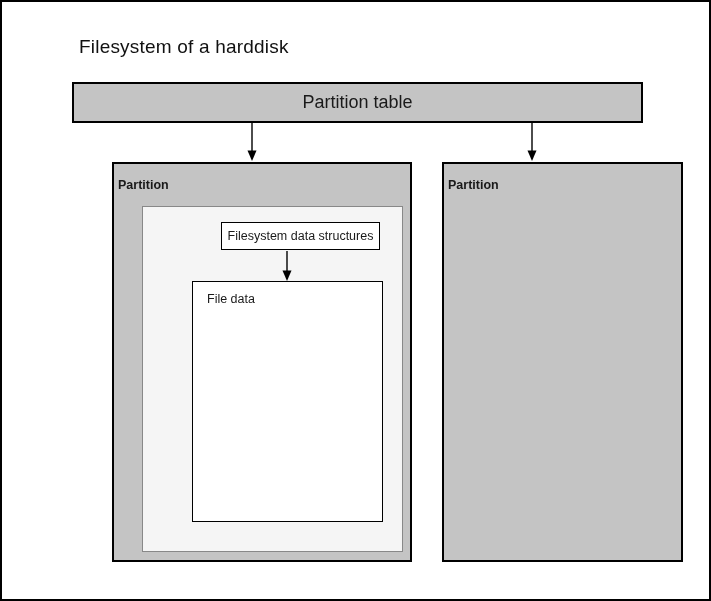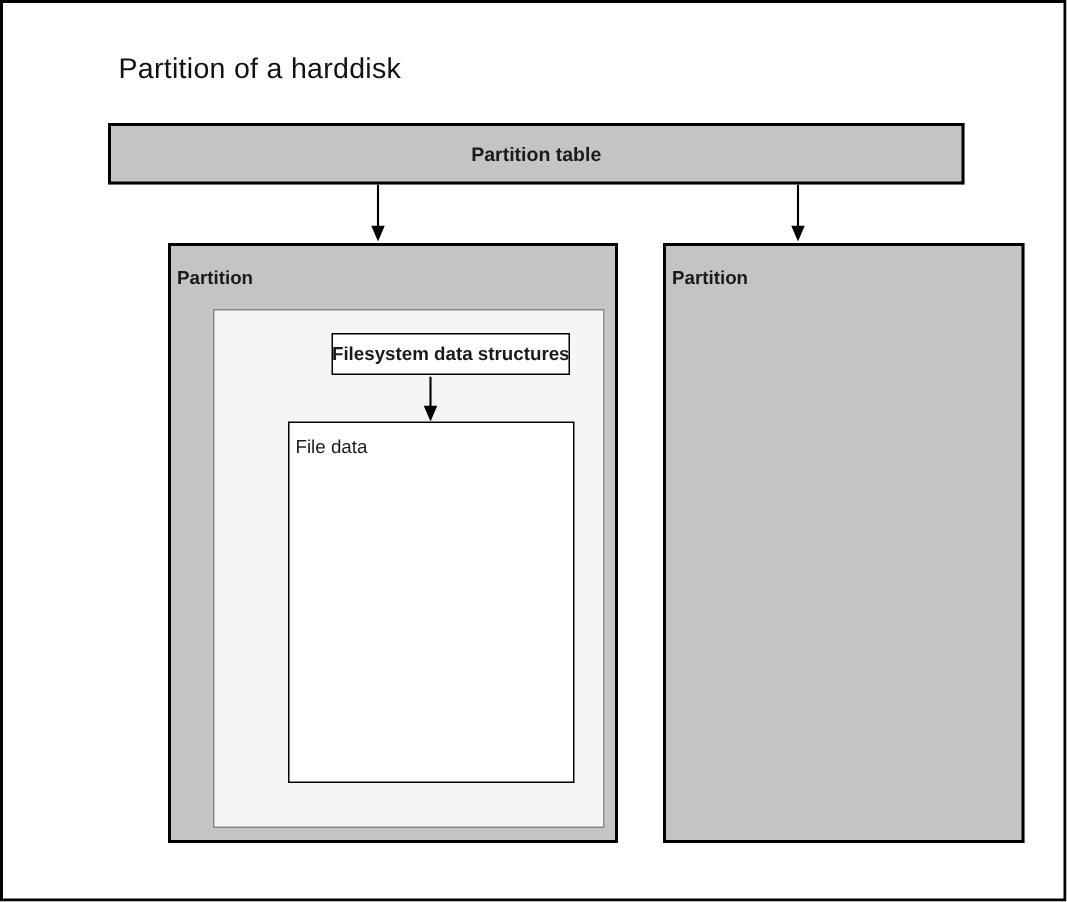--- a/index.html
+++ b/index.html
@@ -41,22 +41,22 @@
     top: 80px;
     width: 571px;
     height: 41px;
     background: var(--partition-fill);
     border: 2px solid var(--border-dark);
     display: flex;
     align-items: center;
     justify-content: center;
   }
   .partition-table .box-label {
-    font-size: 13px;
-    font-weight: 700;
+    font-size: 18px;
+    font-weight: 400;
     color: var(--text);
   }
   .partition {
     position: absolute;
     top: 160px;
     height: 400px;
     background: var(--partition-fill);
     border: 2px solid var(--border-dark);
     margin-left: 40px;
   }
@@ -86,51 +86,51 @@
     width: 159px;
     height: 28px;
     background: var(--box-fill);
     border: 1px solid var(--border-dark);
     display: flex;
     align-items: center;
     justify-content: center;
   }
   .fs-structures-box .box-text {
     font-size: 12.5px;
-    font-weight: 700;
+    font-weight: 400;
     white-space: nowrap;
     color: var(--text);
   }
   .file-data-box {
     position: absolute;
     left: 49px;
     top: 74px;
     width: 191px;
     height: 241px;
     background: var(--box-fill);
     border: 1px solid var(--border-dark);
-    padding: 7px 4px;
+    padding: 7px 14px;
   }
   .file-data-box .box-text {
     font-size: 12.5px;
     font-weight: 400;
     color: var(--text);
   }
   .arrow {
     position: absolute;
     color: var(--border-dark);
   }
   .arrow svg { display: block; }
 </style>
 </head>
 <body>
 
 <div class="canvas">
 
-  <div class="diagram-title">Partition of a harddisk</div>
+  <div class="diagram-title">Filesystem of a harddisk</div>
 
   <div class="partition-table">
     <span class="box-label">Partition table</span>
   </div>
 
   <div class="arrow" style="left:244px; top:121px;">
     <svg width="12" height="38" viewBox="0 0 12 38">
       <line x1="6" y1="0" x2="6" y2="29" stroke="currentColor" stroke-width="1.4"></line>
       <polygon points="1.5,27.5 10.5,27.5 6,38" fill="currentColor"></polygon>
     </svg>

